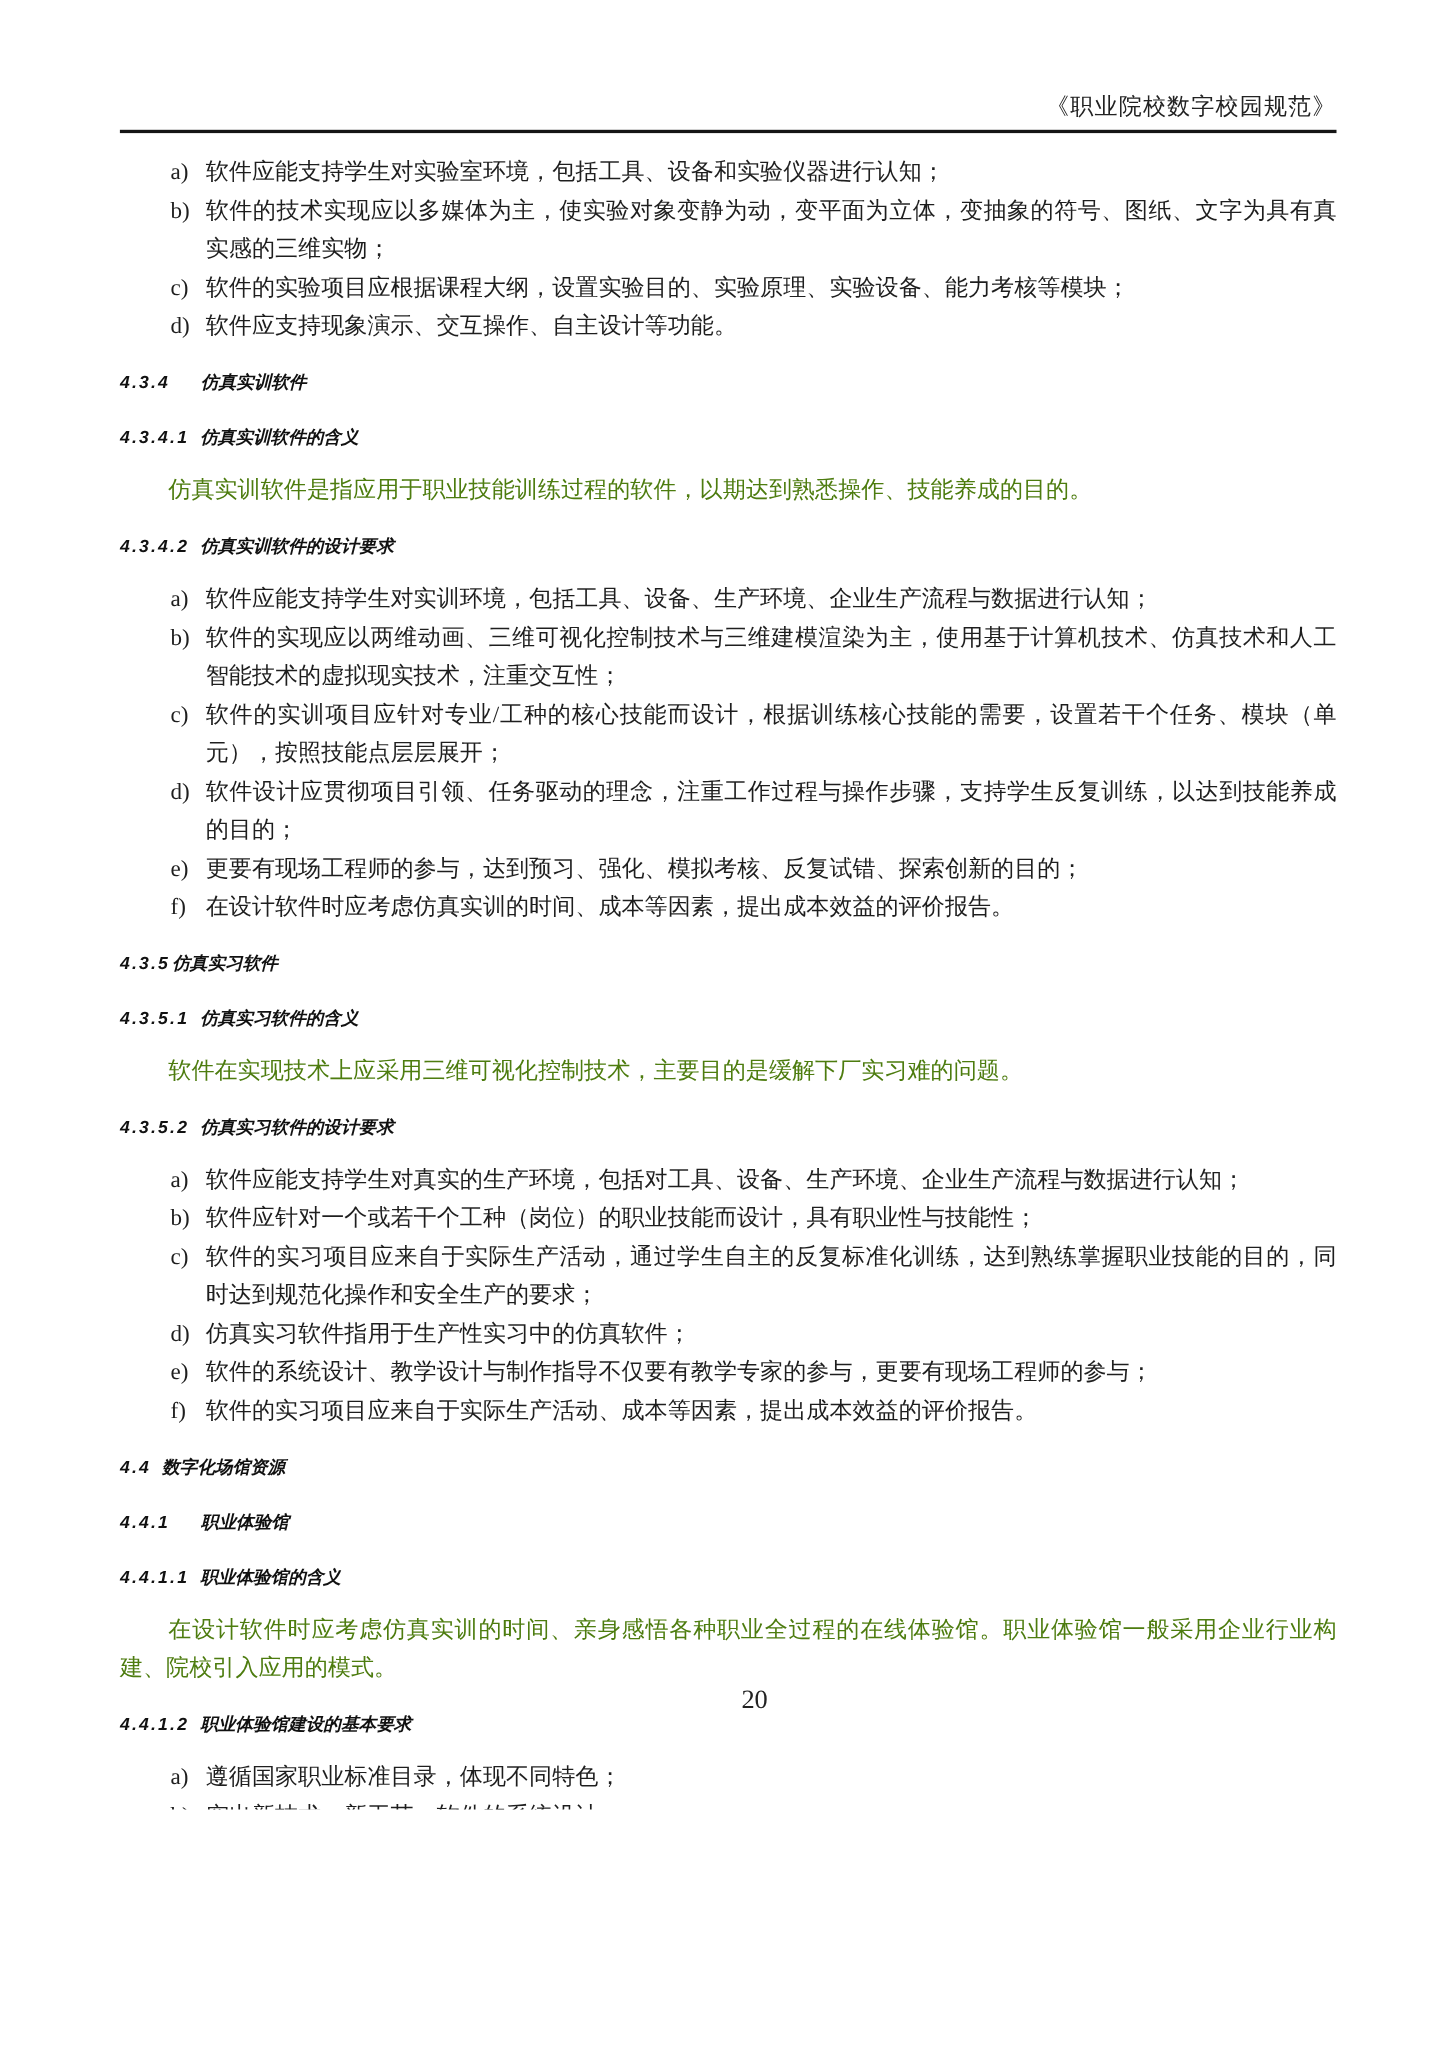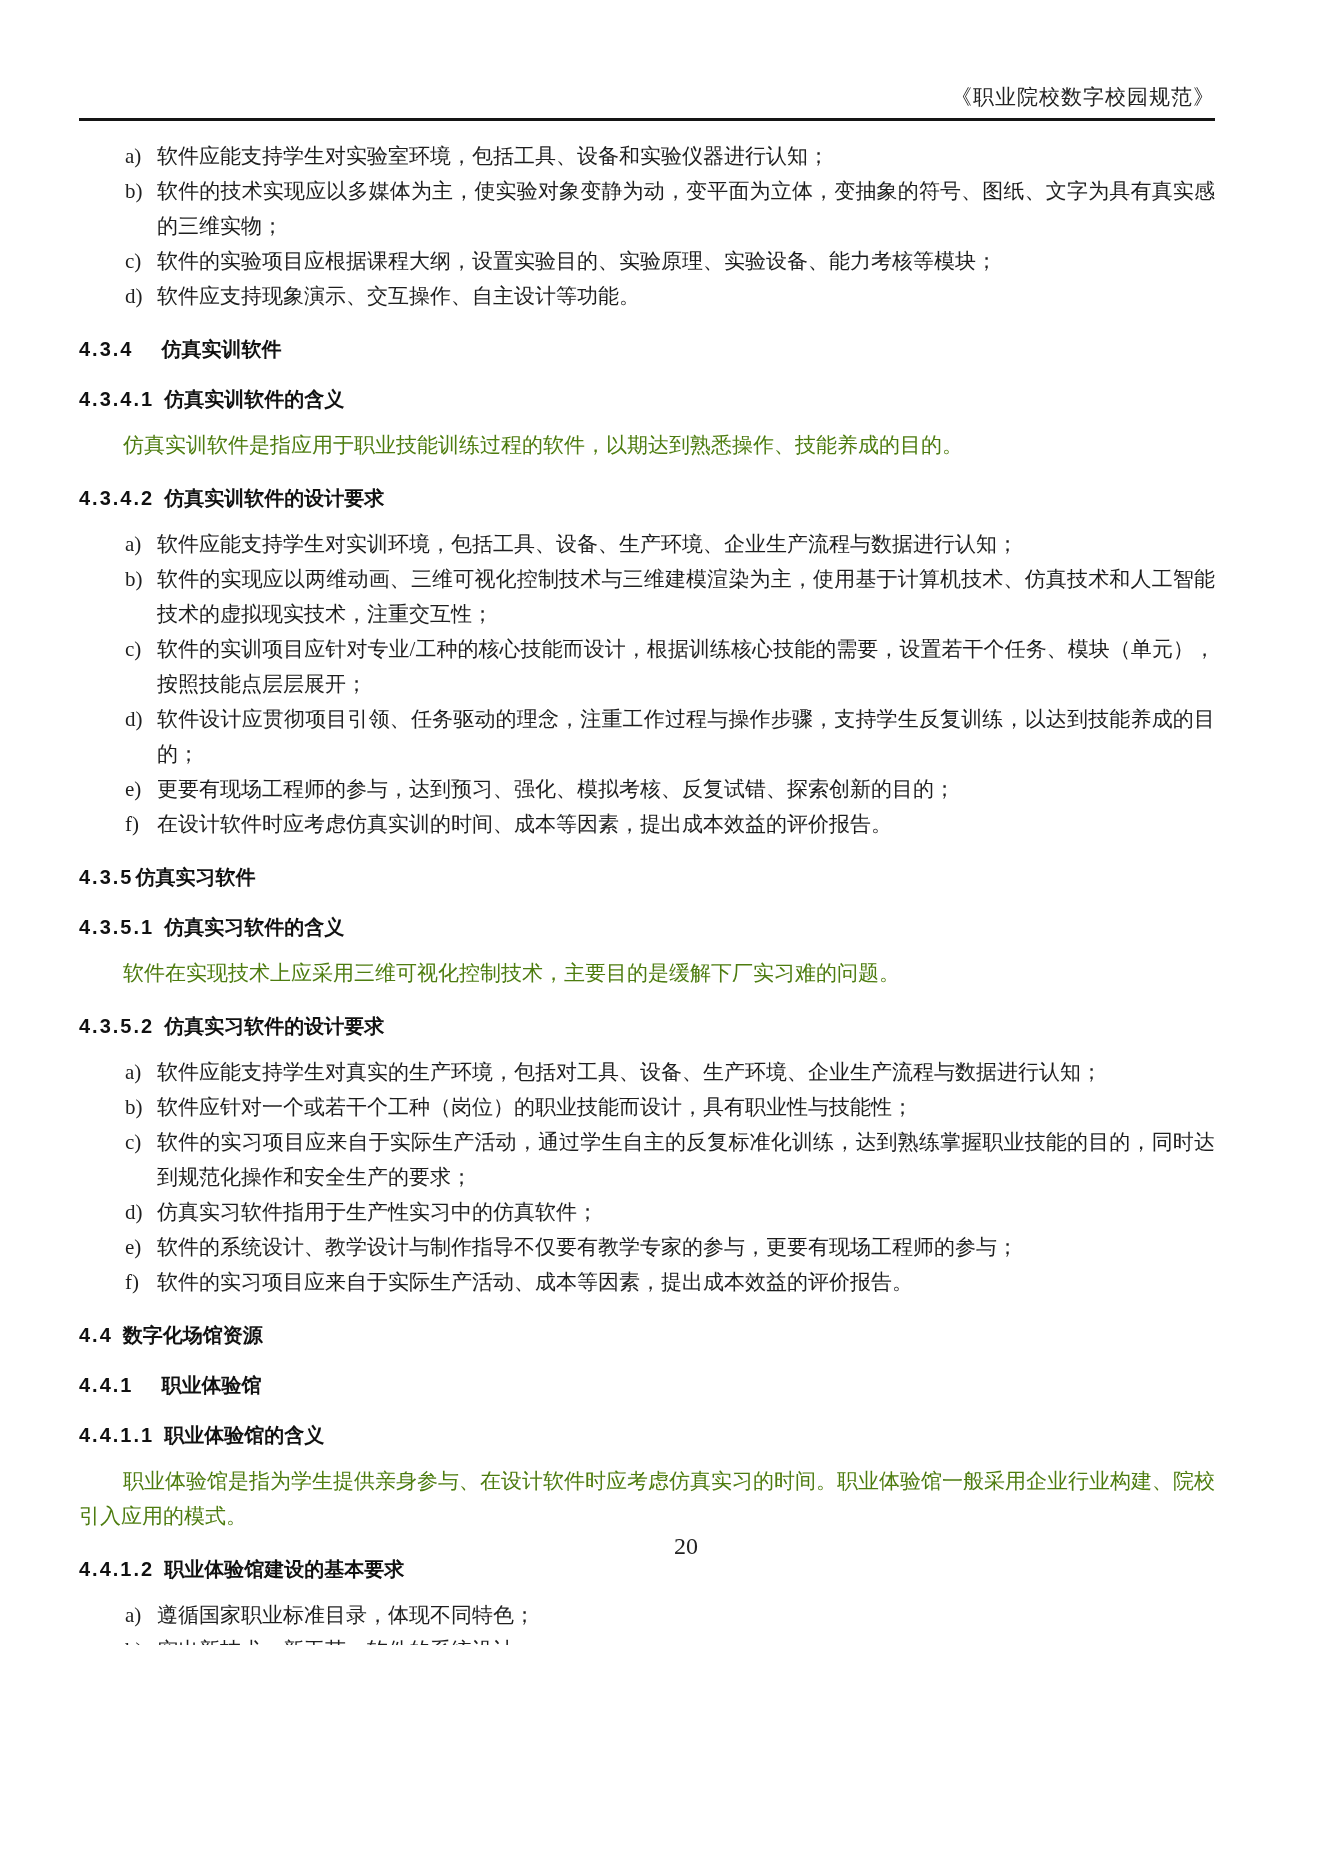--- a/index.html
+++ b/index.html
@@ -1,32 +1,32 @@
 <!DOCTYPE html>
 <html lang="zh"><head>
 <meta charset="utf-8">
 <style>
   html,body{margin:0;padding:0;}
   .page{
     width:1323px;height:1645px;background:#ffffff;box-sizing:border-box;
-    padding:84px 108px 0 79px;position:relative;overflow:hidden;
+    padding:84px 108px 0 109px;position:relative;overflow:hidden;
     font-family:"Liberation Serif","DejaVu Serif",serif;color:#1e1e1e;
   }
   .doc-header{text-align:right;font-size:21px;line-height:26px;letter-spacing:1px;color:#222;}
   .header-rule{border:none;border-top:3px solid #151515;margin:8px 0 0 0;}
   .doc-body{margin-top:18px;}
   .list{margin:0;padding:0;}
   .list-item{
     position:relative;padding-left:78px;font-size:21px;line-height:35px;
     text-align:justify;color:#1e1e1e;
   }
   .item-label{position:absolute;left:46px;top:0;}
   .heading{
     font-family:"Liberation Sans","DejaVu Sans",sans-serif;font-weight:bold;
-    font-size:20px;line-height:30px;margin:20px 0 14px 0;color:#111;
+    font-size:16px;line-height:30px;margin:20px 0 14px 0;color:#111;font-style:italic;
   }
   .heading .num{letter-spacing:2px;margin-right:10px;}
   .heading.gap-wide .num{margin-right:28px;}
   .heading.gap-none .num{margin-right:2px;}
   .para{font-size:21px;line-height:35px;text-indent:44px;text-align:justify;margin:0;color:#4d7c0f;}
   .page-number{
     position:absolute;left:157px;right:108px;bottom:85px;
     text-align:center;font-size:24px;color:#222;
   }
 </style>
@@ -148,21 +148,21 @@
     </h3>
 
     <h3 class="heading gap-wide">
       <span class="num">4.4.1</span><span class="ttl">职业体验馆</span>
     </h3>
 
     <h3 class="heading">
       <span class="num">4.4.1.1</span><span class="ttl">职业体验馆的含义</span>
     </h3>
 
-    <p class="para">职业体验馆是指为学生提供亲身参与、在设计软件时应考虑仿真实习的时间。职业体验馆一般采用企业行业构建、院校引入应用的模式。</p>
+    <p class="para">在设计软件时应考虑仿真实训的时间、亲身感悟各种职业全过程的在线体验馆。职业体验馆一般采用企业行业构建、院校引入应用的模式。</p>
 
     <h3 class="heading">
       <span class="num">4.4.1.2</span><span class="ttl">职业体验馆建设的基本要求</span>
     </h3>
 
     <div class="list">
       <div class="list-item">
         <span class="item-label">a)</span>
         <span class="item-text">遵循国家职业标准目录，体现不同特色；</span>
       </div>

